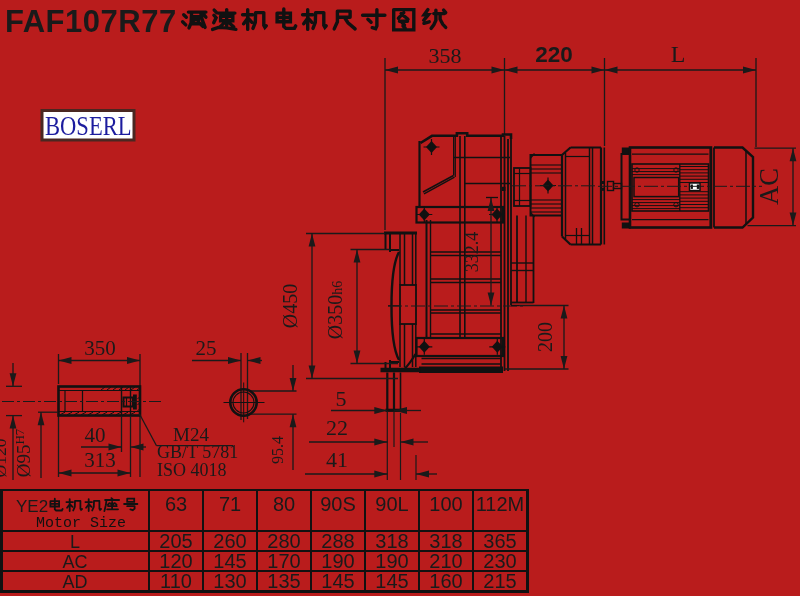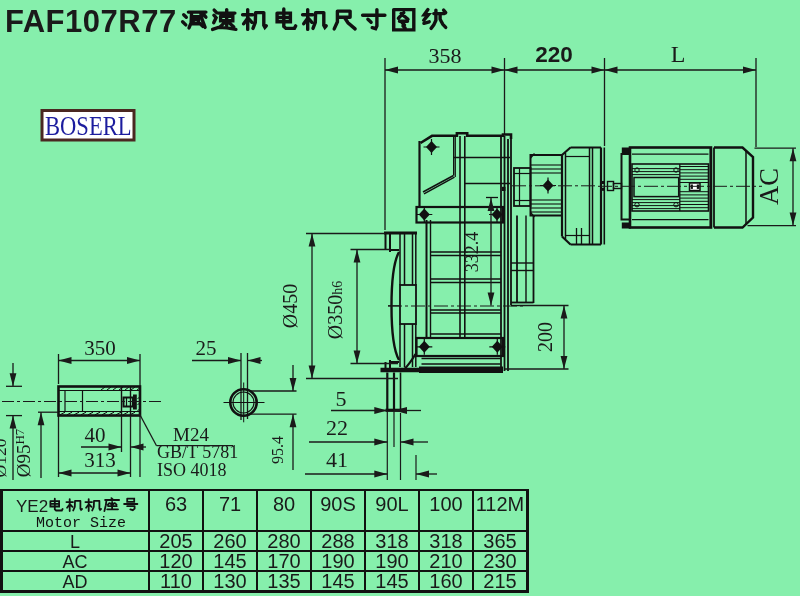--- a/index.html
+++ b/index.html
@@ -1,16 +1,16 @@
 <!DOCTYPE html>
 <html><head>
 <meta charset="utf-8">
 <style>
   html,body{margin:0;padding:0;background:#fff;}
-  #page{position:relative;width:800px;height:596px;background:#86efac;overflow:hidden;}
+  #page{position:relative;width:800px;height:596px;background:#b91c1c;overflow:hidden;}
   svg{position:absolute;left:0;top:0;}
   .ser{font-family:"Liberation Serif",serif;fill:#1a1a1a;}
   .sans{font-family:"Liberation Sans",sans-serif;fill:#1a1a1a;}
 </style>
 </head>
 <body>
 <div id="page">
 <svg width="800" height="596" viewBox="0 0 800 596" fill="none" stroke-linecap="butt">
 <defs>
 <g id="diam">

